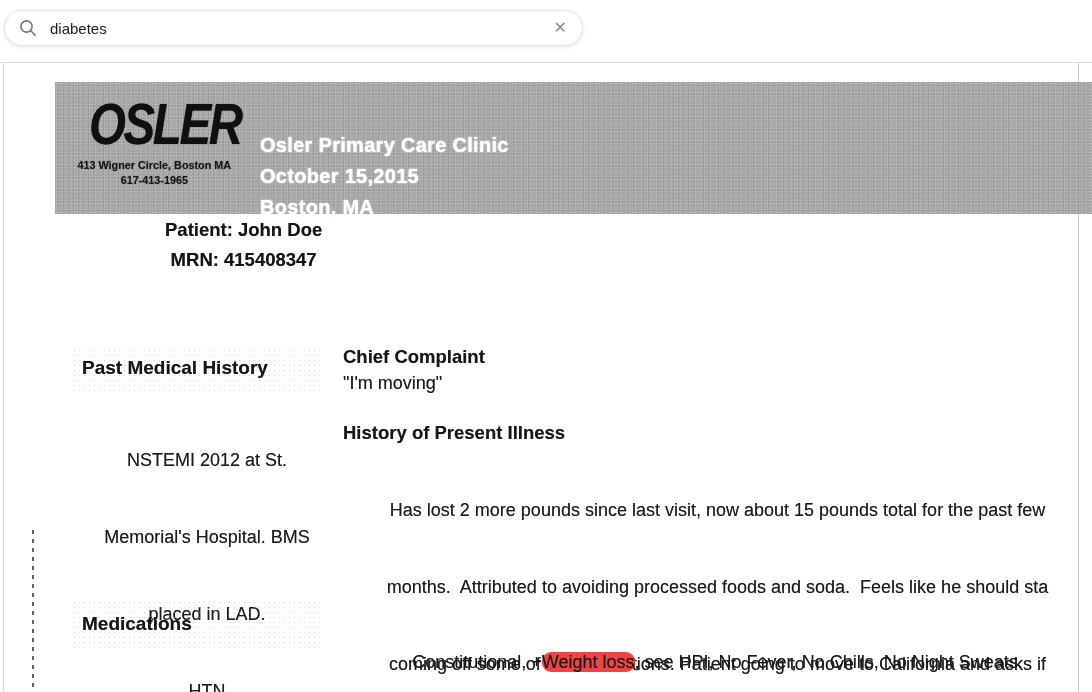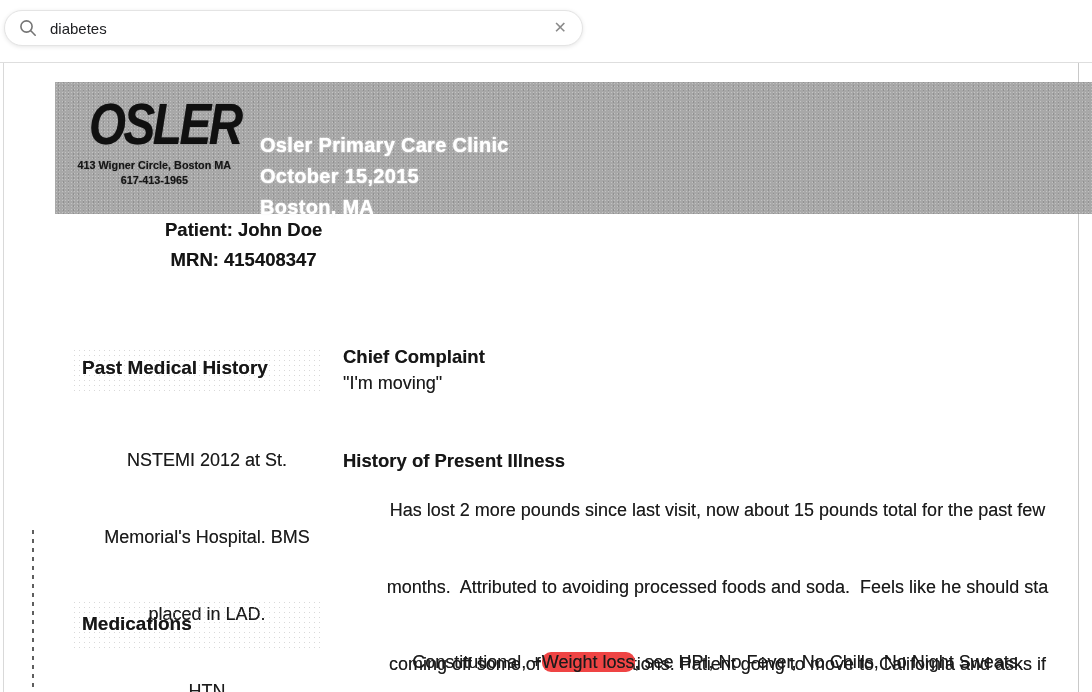--- a/index.html
+++ b/index.html
@@ -142,21 +142,21 @@
     <div class="stipple" style="left:72px; top:537px; width:250px; height:50px;"></div>
     <div class="sec-title txt" style="left:82px; top:550px;">Medications</div>
     <div class="meds-lines txt" style="left:82px; top:592px; width:260px;">
       
       
     </div>
 
     <div class="sec-title txt" style="left:343px; top:283px; font-size:18.5px;">Chief Complaint</div>
     <div class="body-lines txt" style="left:343px; top:308px;">"I'm moving"</div>
 
-    <div class="sec-title txt" style="left:343px; top:359px; font-size:18.5px;margin-top:28px;">History of Present Illness</div>
+    <div class="sec-title txt" style="left:343px; top:359px; font-size:18.5px;">History of Present Illness</div>
     <div class="body-lines txt" style="left:343px; top:384px; width:749px; overflow:hidden;">
       <div>Has lost 2 more pounds since last visit, now about 15 pounds total for the past few</div>
       <div>months.  Attributed to avoiding processed foods and soda.  Feels like he should sta</div>
       <div>coming off some of his medications. Patient going to move to California and asks if</div>
       
     </div>
 
     <div class="body-lines txt" style="left:343px; top:536px; width:749px; overflow:hidden;">
       <div><span>Constitutional, +</span><span class="hl">Weight loss</span><span>, see HPI, No Fever, No Chills, No Night Sweats.</span></div>
       

